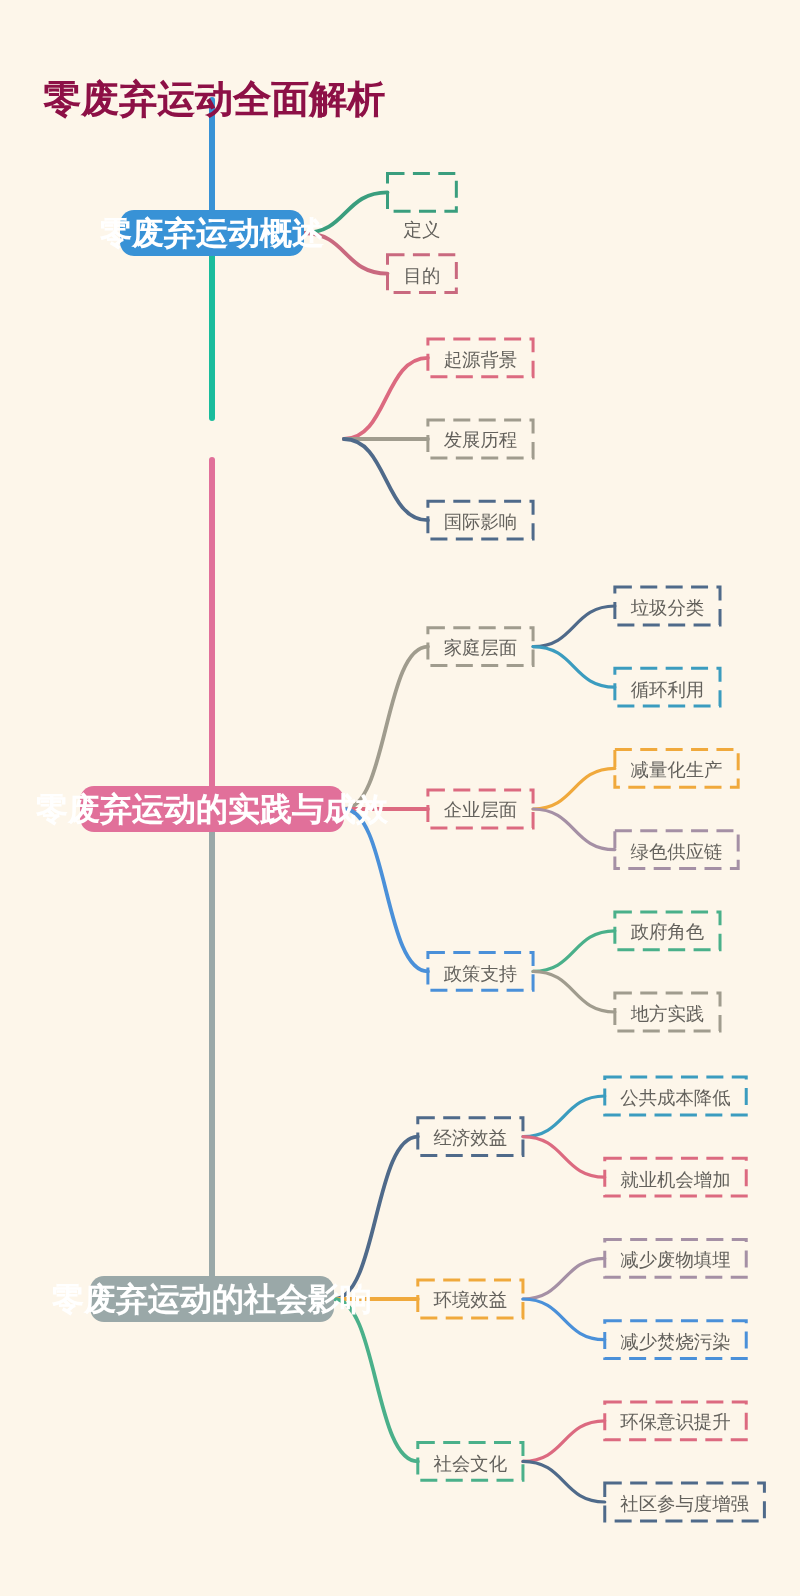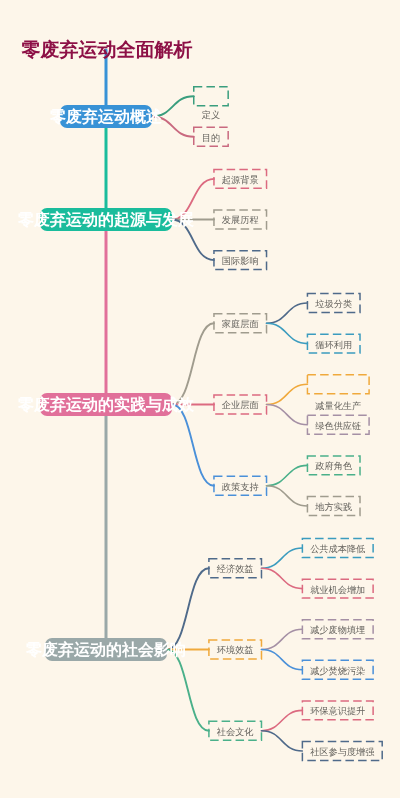--- a/index.html
+++ b/index.html
@@ -86,30 +86,29 @@
       <rect x="302.38" y="619.75" width="70.74" height="18.90" fill="none" stroke="#A590A5" stroke-width="1.5" stroke-dasharray="8.5 4.2"></rect>
       <rect x="302.38" y="660.35" width="70.74" height="18.90" fill="none" stroke="#4A90D9" stroke-width="1.5" stroke-dasharray="8.5 4.2"></rect>
       <rect x="208.90" y="721.25" width="52.58" height="18.90" fill="none" stroke="#4AB08A" stroke-width="1.5" stroke-dasharray="8.5 4.2"></rect>
       <rect x="302.38" y="700.95" width="70.74" height="18.90" fill="none" stroke="#DC6A80" stroke-width="1.5" stroke-dasharray="8.5 4.2"></rect>
       <rect x="302.38" y="741.55" width="79.82" height="18.90" fill="none" stroke="#4F6A8A" stroke-width="1.5" stroke-dasharray="8.5 4.2"></rect>
     </svg>
   <div class="title" style="left:21.6px;top:41.0px">零废弃运动全面解析</div>
 <div class="node-l1" style="background: rgb(56, 146, 214); left: 60.25px; top: 105px; width: 91.5px; height: 23px;">零废弃运动概述</div>
     <div class="node-box" style="left: 193.75px; top: 105px; width: 34.42px; height: 18.9px;">定义</div>
     <div class="node-box" style="left: 193.75px; top: 127.35px; width: 34.42px; height: 18.9px;">目的</div>
-    <div class="node-l1" style="background: rgb(26, 188, 156); left: 40.05px; top: 208px; width: 131.9px; height: 23px;">零废弃运动的起源与发展</div>
     <div class="node-box" style="left: 213.95px; top: 169.45px; width: 52.58px; height: 18.9px;">起源背景</div>
     <div class="node-box" style="left: 213.95px; top: 210.05px; width: 52.58px; height: 18.9px;">发展历程</div>
     <div class="node-box" style="left: 213.95px; top: 250.65px; width: 52.58px; height: 18.9px;">国际影响</div>
     <div class="node-l1" style="background: rgb(225, 112, 154); left: 40.05px; top: 393px; width: 131.9px; height: 23px;">零废弃运动的实践与成效</div>
     <div class="node-box" style="left: 213.95px; top: 313.85px; width: 52.58px; height: 18.9px;">家庭层面</div>
     <div class="node-box" style="left: 307.43px; top: 293.55px; width: 52.58px; height: 18.9px;">垃圾分类</div>
     <div class="node-box" style="left: 307.43px; top: 334.15px; width: 52.58px; height: 18.9px;">循环利用</div>
     <div class="node-box" style="left: 213.95px; top: 395.05px; width: 52.58px; height: 18.9px;">企业层面</div>
-    <div class="node-box" style="left: 307.43px; top: 374.75px; width: 61.66px; height: 18.9px; margin-top: 21px;">减量化生产</div>
+    <div class="node-box" style="left: 307.43px; top: 374.75px; width: 61.66px; height: 18.9px;">减量化生产</div>
     <div class="node-box" style="left: 307.43px; top: 415.35px; width: 61.66px; height: 18.9px;">绿色供应链</div>
     <div class="node-box" style="left: 213.95px; top: 476.25px; width: 52.58px; height: 18.9px;">政策支持</div>
     <div class="node-box" style="left: 307.43px; top: 455.95px; width: 52.58px; height: 18.9px;">政府角色</div>
     <div class="node-box" style="left: 307.43px; top: 496.55px; width: 52.58px; height: 18.9px;">地方实践</div>
     <div class="node-l1" style="background: rgb(154, 168, 168); left: 45.1px; top: 638px; width: 121.8px; height: 23px;">零废弃运动的社会影响</div>
     <div class="node-box" style="left: 208.9px; top: 558.85px; width: 52.58px; height: 18.9px;">经济效益</div>
     <div class="node-box" style="left: 302.38px; top: 538.55px; width: 70.74px; height: 18.9px;">公共成本降低</div>
     <div class="node-box" style="left: 302.38px; top: 579.15px; width: 70.74px; height: 18.9px;">就业机会增加</div>
     <div class="node-box" style="left: 208.9px; top: 640.05px; width: 52.58px; height: 18.9px;">环境效益</div>
     <div class="node-box" style="left: 302.38px; top: 660.35px; width: 70.74px; height: 18.9px;">减少焚烧污染</div>

